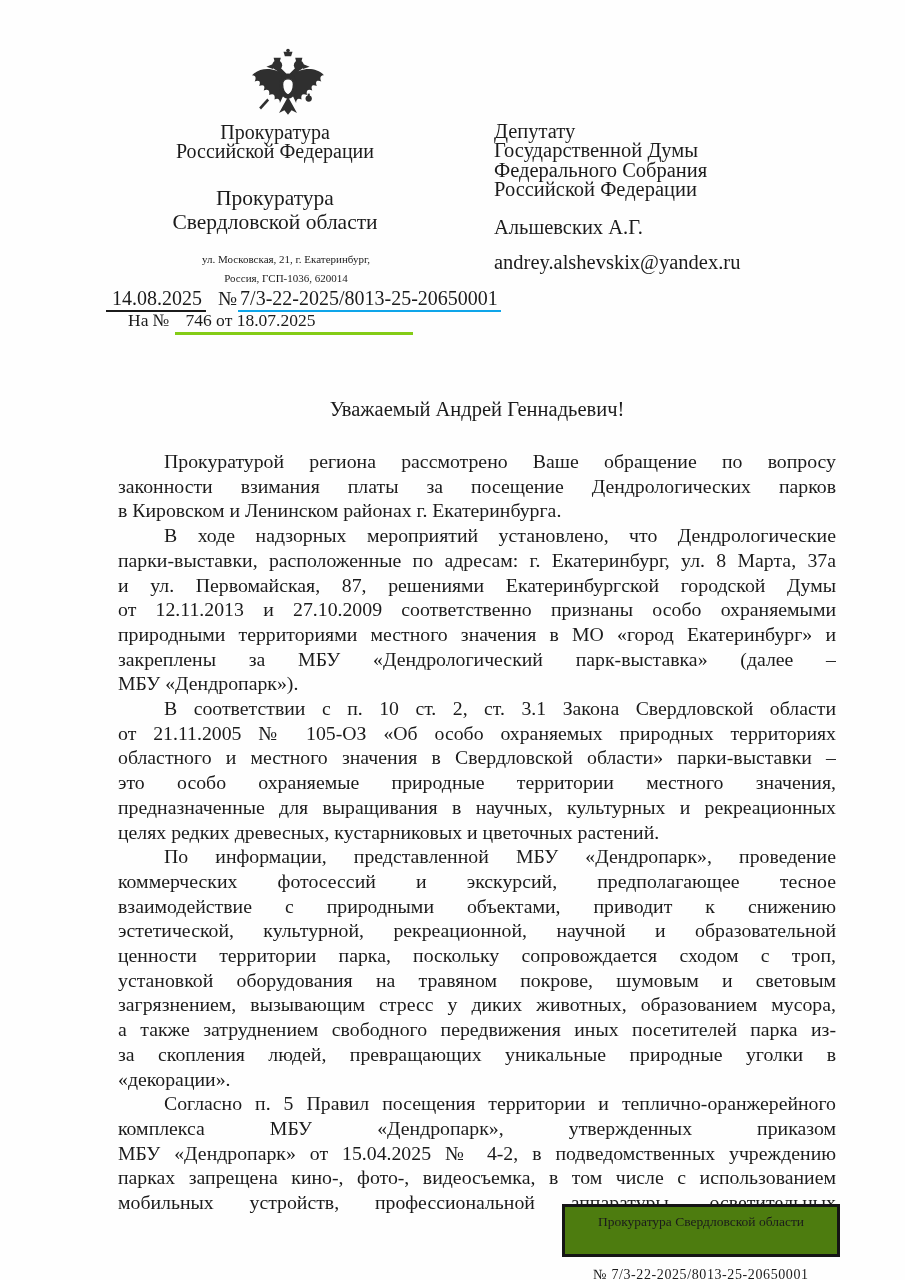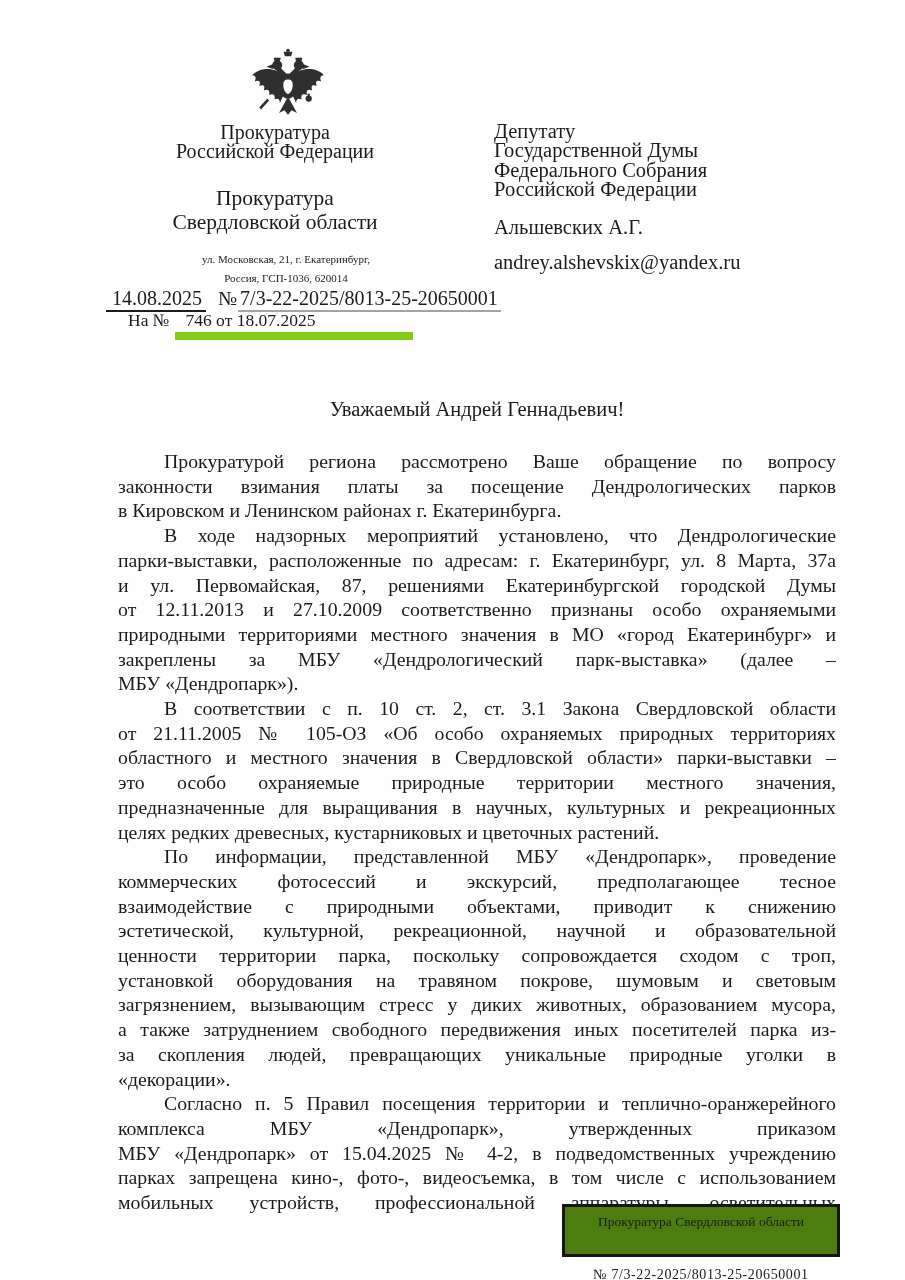--- a/index.html
+++ b/index.html
@@ -18,24 +18,24 @@
   .org1{position:absolute;left:125px;top:123px;width:300px;text-align:center;
         font-size:20px;line-height:19px;}
   .org2{position:absolute;left:125px;top:186px;width:300px;text-align:center;
         font-size:21.5px;line-height:24px;}
   .address{position:absolute;left:136px;top:250px;width:300px;text-align:center;
         font-size:11px;line-height:19px;}
 
   .date-row{position:absolute;left:106px;top:287px;font-size:20px;white-space:nowrap;}
   .date-row .u{border-bottom:2px solid #1b1b1b;padding:0 4px 1px 6px;}
   .date-row .nsign{margin:0 1px 0 12px;}
-  .date-row .num{border-bottom:2px solid #a3a3a3;padding:0 3px 1px 2px;}
+  .date-row .num{border-bottom:2px solid #0ea5e9;padding:0 3px 1px 2px;}
 
   .ref-row{position:absolute;left:128px;top:310px;font-size:17.5px;white-space:nowrap;}
-  .ref-row .ref{border-bottom:8px solid #84cc16;padding:0 98px 2px 10px;margin-left:6px;}
+  .ref-row .ref{border-bottom:3px solid #84cc16;padding:0 98px 2px 10px;margin-left:6px;}
 
   
   .recipient{position:absolute;left:494px;top:122px;width:330px;
         font-size:20.5px;line-height:19.4px;}
   .recipient .rname{margin-top:18px;}
   .recipient .remail{margin-top:16px;}
 
   
   .letter-body{position:absolute;left:118px;top:372px;width:718px;margin-top:24px;}
   .salutation{text-align:center;font-size:20.5px;line-height:27px;margin-bottom:26px;}

